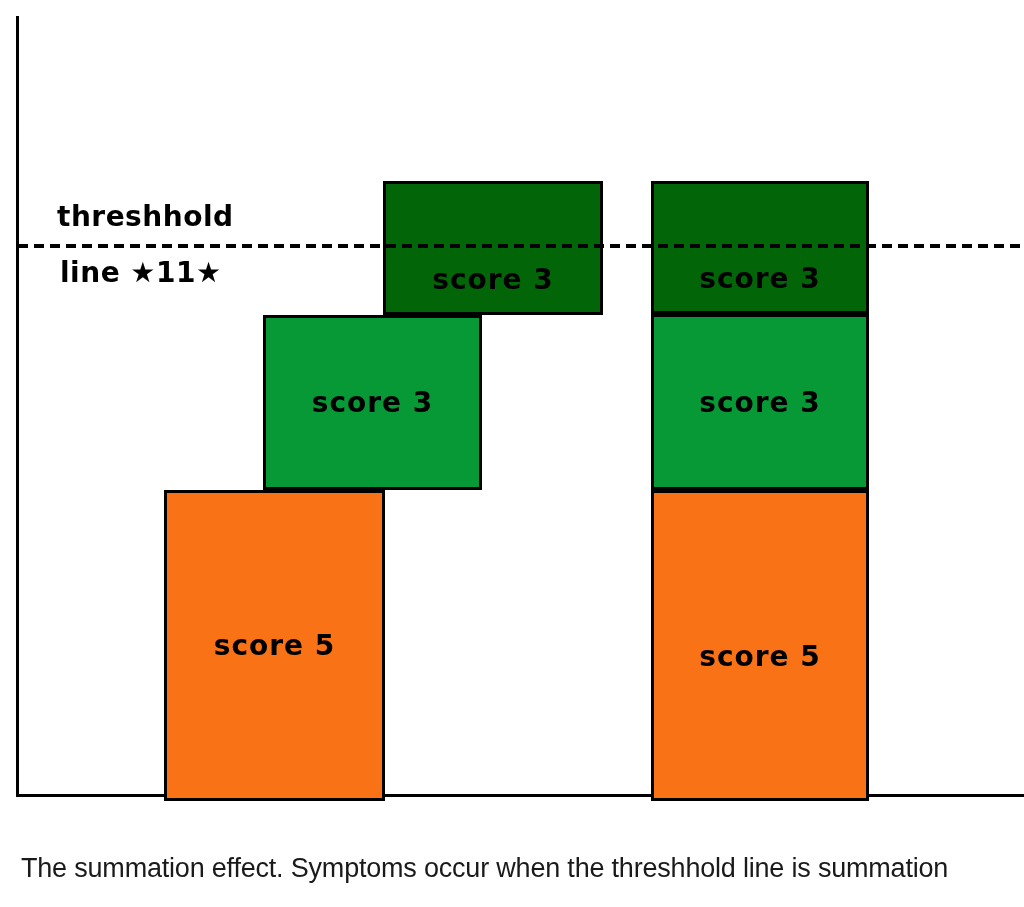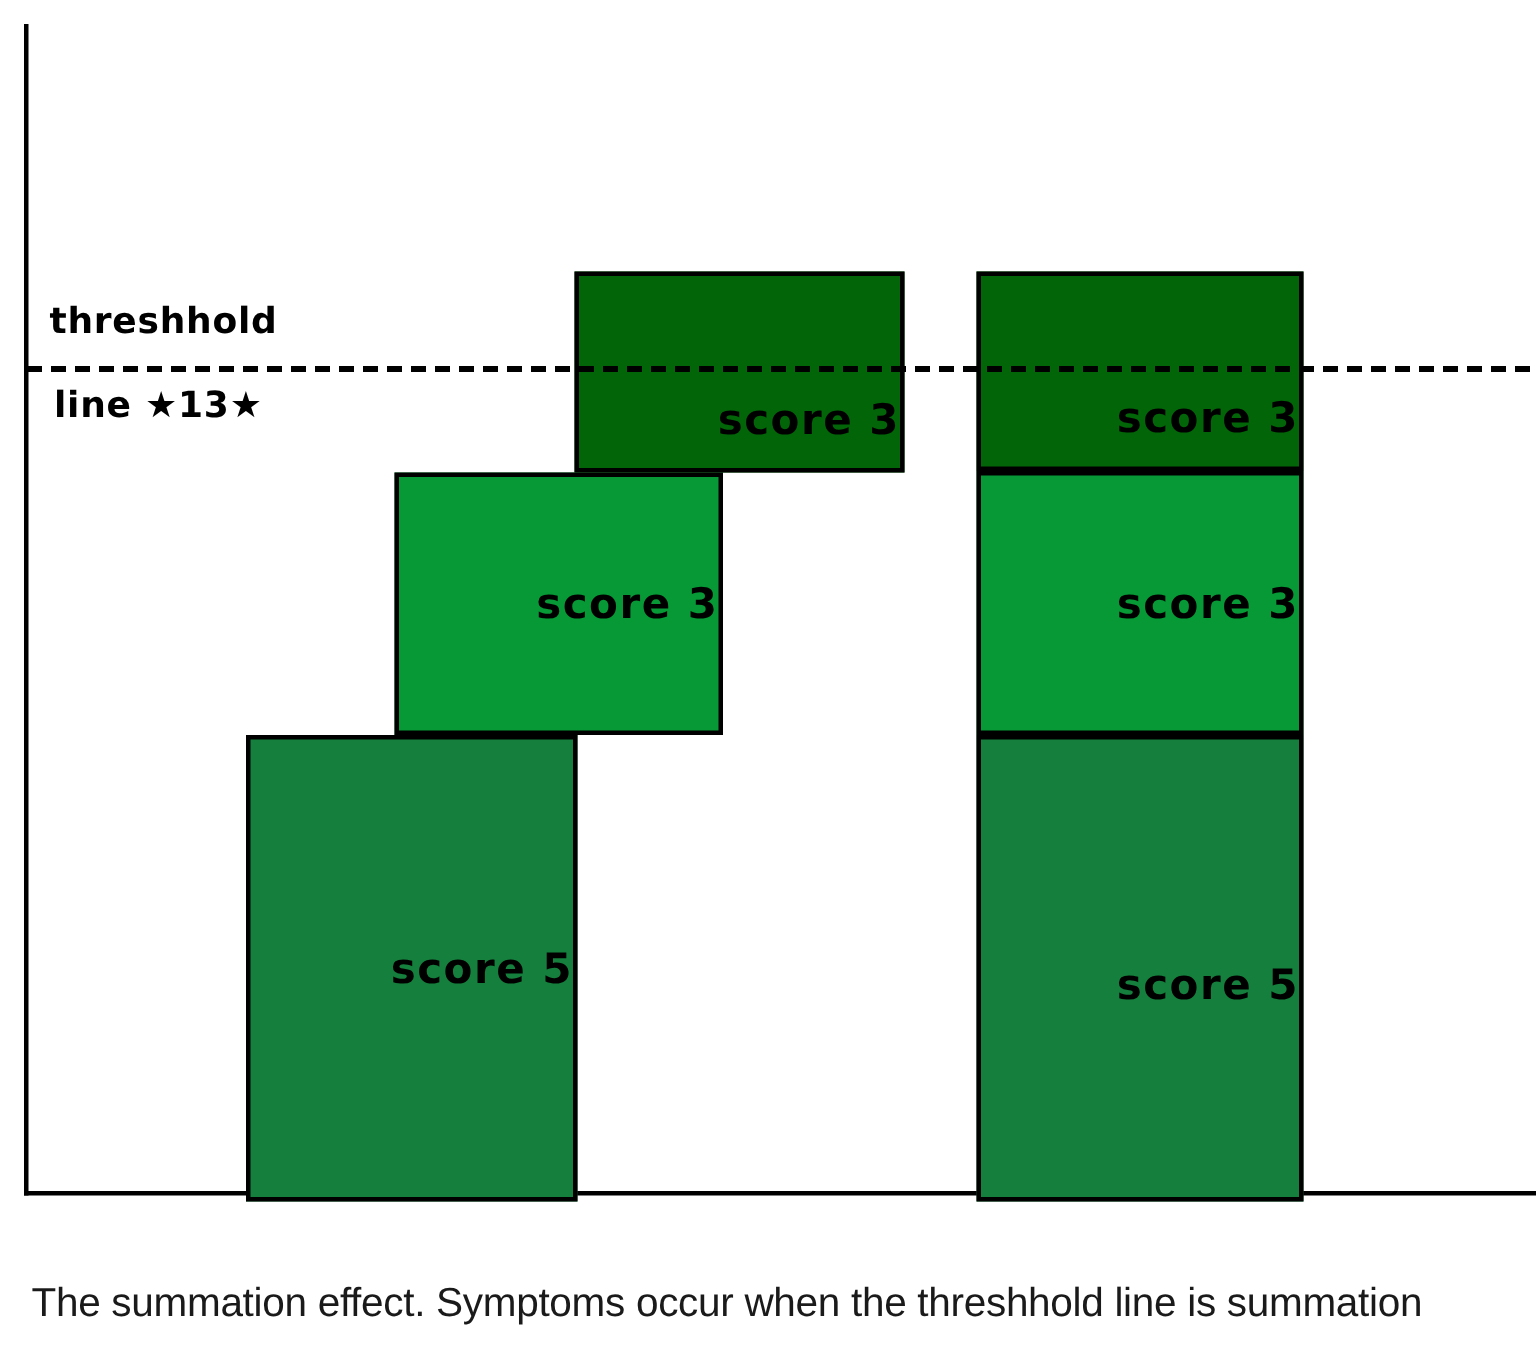--- a/index.html
+++ b/index.html
@@ -40,53 +40,54 @@
       transparent 10px, transparent 16px);
     z-index: 4;
   }
   
   .box {
     position: absolute;
     box-sizing: border-box;
     border: 3px solid #000000;
     display: flex;
     align-items: center;
-    justify-content: flex-end;
+    justify-content: center;
     z-index: 2;
   }
   .box-label {
     font-weight: 800;
     font-size: 28px;
     letter-spacing: 1px;
     color: #000000;
     white-space: nowrap;
     z-index: 3;
   }
-  .c-light  { background: #15803d; }
+  .c-light  { background: #f97316; }
   .c-medium { background: #079936; }
   .c-dark   { background: #026608; }
 
   
   .box-left-5    { left: 164px; top: 490px; width: 221px; height: 311px; }
   .box-left-3a   { left: 263px; top: 315px; width: 219px; height: 175px; }
   .box-left-3b   { left: 383px; top: 181px; width: 220px; height: 134px; padding-top: 62px; }
   
   .box-right-3b  { left: 651px; top: 181px; width: 218px; height: 133px; padding-top: 62px; }
   .box-right-3a  { left: 651px; top: 314px; width: 218px; height: 176px; }
   .box-right-5   { left: 651px; top: 490px; width: 218px; height: 311px; padding-top: 22px; }
 
   
   .threshold-label {
     position: absolute;
     font-weight: 800;
-    font-size: 24px;
+    font-size: 28px;
     letter-spacing: 0.5px;
     color: #000000;
     z-index: 5;
     white-space: nowrap;
+    margin-left: 24px;
   }
   .threshold-label-1 { left: 33px; top: 200px; }
   .threshold-label-2 { left: 36px; top: 256px; }
 
   
   .caption {
     position: absolute;
     left: 21px; top: 853px;
     width: 1000px;
     font-family: "Liberation Sans", sans-serif;
@@ -121,17 +122,17 @@
   <div class="box c-medium box-right-3a">
     <span class="box-label">score 3</span>
   </div>
   <div class="box c-dark box-right-3b">
     <span class="box-label">score 3</span>
   </div>
 
   <div class="threshold-line"></div>
 
   <div class="threshold-label threshold-label-1">threshhold</div>
-  <div class="threshold-label threshold-label-2">line ★13★</div>
+  <div class="threshold-label threshold-label-2">line ★11★</div>
 
   <div class="caption">The summation effect. Symptoms occur when the threshhold line is summation</div>
 
 </div>
 
 </body></html>

